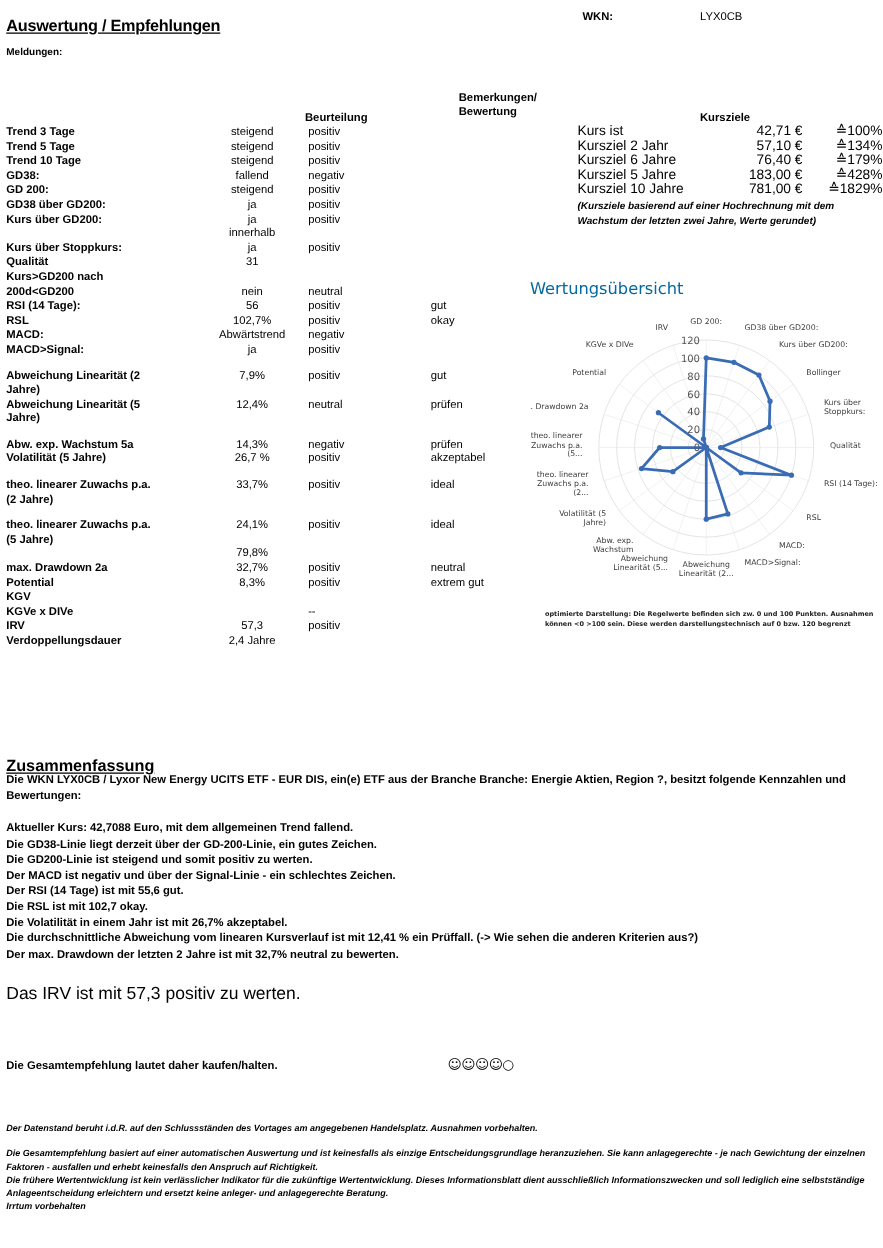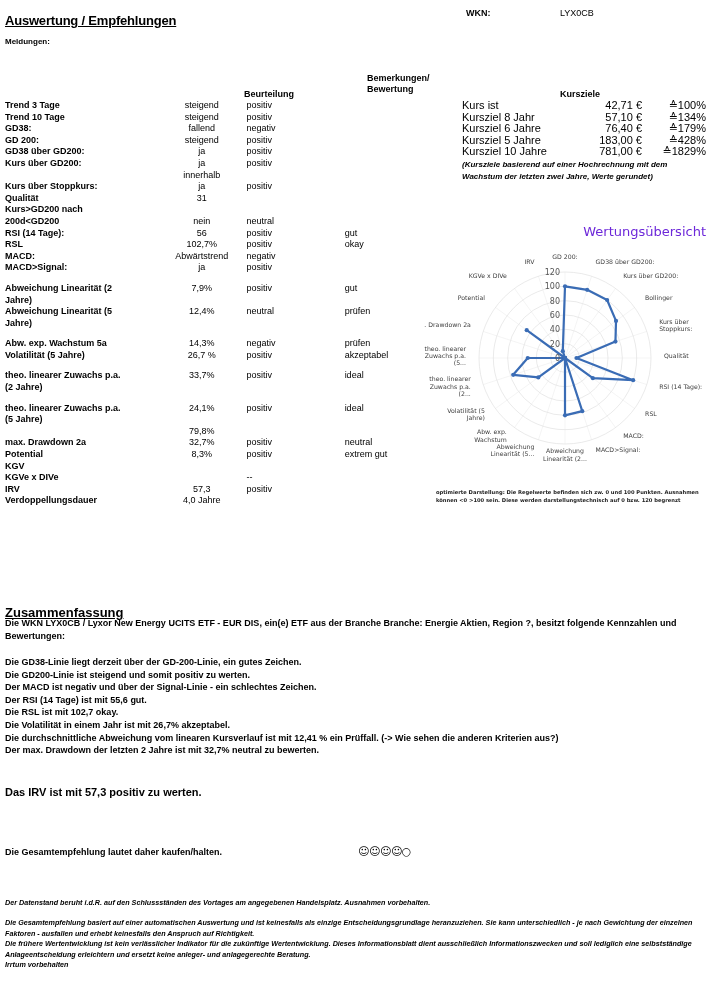--- a/index.html
+++ b/index.html
@@ -77,21 +77,21 @@
     line-height: 12px;
   }
 
   
   .chart-wrap {
     position: absolute; left: 424px; top: 224px;
     width: 282px; height: 290px;
   }
   .chart-title {
     position: absolute; left: 0; top: 0; width: 282px;
-    text-align: right; font-size: 13px; color: #6d28d9;
+    text-align: left; font-size: 13px; color: #0369a1;
     font-family: "DejaVu Sans", sans-serif;
   }
   .chart-svg { position: absolute; left: 0; top: 22px; }
   .chart-foot {
     position: absolute; left: 12px; top: 265px; width: 270px;
     font-size: 5.2px; color: #222222; line-height: 7.5px; font-weight: bold;
     font-family: "DejaVu Sans", sans-serif;
   }
   text.axis-label {
     font-family: "DejaVu Sans", sans-serif;
@@ -110,21 +110,21 @@
   .summary-intro {
     position: absolute; left: 5px; top: 617px; width: 690px;
     font-size: 9px; font-weight: bold; line-height: 12.5px;
   }
   .summary-lines {
     position: absolute; left: 5px; top: 656px; width: 700px;
     font-size: 9px; font-weight: bold; line-height: 12.6px;
   }
   .summary-irv {
     position: absolute; left: 5px; top: 786px;
-    font-size: 11px; font-weight: bold;
+    font-size: 14px; font-weight: normal;
   }
 
   
   .reco-text {
     position: absolute; left: 5px; top: 847px;
     font-size: 9px; font-weight: bold;
   }
   .reco-smileys {
     position: absolute; left: 358px; top: 845px;
     font-size: 11px; letter-spacing: -0.5px;
@@ -156,20 +156,26 @@
 <div class="metrics">
   <table>
       <tbody id="metrics-body">
         <tr>
           <td class="m-name">Trend 3 Tage</td>
           <td class="m-val">steigend</td>
           <td class="m-beur">positiv</td>
           <td class="m-bem"></td>
         </tr>
         <tr>
+          <td class="m-name">Trend 5 Tage</td>
+          <td class="m-val">steigend</td>
+          <td class="m-beur">positiv</td>
+          <td class="m-bem"></td>
+        </tr>
+        <tr>
           <td class="m-name">Trend 10 Tage</td>
           <td class="m-val">steigend</td>
           <td class="m-beur">positiv</td>
           <td class="m-bem"></td>
         </tr>
         <tr>
           <td class="m-name">GD38:</td>
           <td class="m-val">fallend</td>
           <td class="m-beur">negativ</td>
           <td class="m-bem"></td>
@@ -329,38 +335,38 @@
           <td class="m-bem"></td>
         </tr>
         <tr>
           <td class="m-name">IRV</td>
           <td class="m-val">57,3</td>
           <td class="m-beur">positiv</td>
           <td class="m-bem"></td>
         </tr>
         <tr>
           <td class="m-name">Verdoppellungsdauer</td>
-          <td class="m-val">4,0  Jahre</td>
+          <td class="m-val">2,4  Jahre</td>
           <td class="m-beur"></td>
           <td class="m-bem"></td>
         </tr>
       </tbody>
     </table>
 </div>
 
 <div class="kursziele">
   <table>
       <tbody id="kursziele-body">
         <tr>
           <td class="kz-label">Kurs ist</td>
           <td class="kz-price">42,71 €</td>
           <td class="kz-pct">≙100%</td>
         </tr>
         <tr>
-          <td class="kz-label">Kursziel 8 Jahr</td>
+          <td class="kz-label">Kursziel 2 Jahr</td>
           <td class="kz-price">57,10 €</td>
           <td class="kz-pct">≙134%</td>
         </tr>
         <tr>
           <td class="kz-label">Kursziel 6 Jahre</td>
           <td class="kz-price">76,40 €</td>
           <td class="kz-pct">≙179%</td>
         </tr>
         <tr>
           <td class="kz-label">Kursziel 5 Jahre</td>
@@ -454,32 +460,33 @@
       <text x="60.90731755688019" y="53.80926002304517" text-anchor="end" class="axis-label"><tspan x="60.90731755688019" dy="0">Potential</tspan></text>
       <text x="82.80926002304514" y="31.907317556880216" text-anchor="end" class="axis-label"><tspan x="82.80926002304514" dy="0">KGVe x DIVe</tspan></text>
       <text x="110.40731755688019" y="17.845404886779804" text-anchor="end" class="axis-label"><tspan x="110.40731755688019" dy="0">IRV</tspan></text>
     </svg>
   <div class="chart-foot">optimierte Darstellung: Die Regelwerte befinden sich zw. 0 und 100 Punkten. Ausnahmen können &lt;0 &gt;100 sein. Diese werden darstellungstechnisch auf 0 bzw. 120 begrenzt</div>
 </div>
 
 <div class="summary-title">Zusammenfassung</div>
 <div class="summary-intro">Die WKN LYX0CB / Lyxor New Energy UCITS ETF - EUR DIS, ein(e) ETF aus der Branche Branche: Energie Aktien, Region ?, besitzt folgende Kennzahlen und Bewertungen:</div>
 <div class="summary-lines" id="summary-lines">
+    <div>Aktueller Kurs: 42,7088 Euro, mit dem allgemeinen Trend fallend.</div>
     <div>Die GD38-Linie liegt derzeit über der GD-200-Linie, ein gutes Zeichen.</div>
     <div>Die GD200-Linie ist steigend und somit positiv zu werten.</div>
     <div>Der MACD ist negativ und über der Signal-Linie - ein schlechtes Zeichen.</div>
     <div>Der RSI (14 Tage) ist mit 55,6 gut.</div>
     <div>Die RSL ist mit 102,7 okay.</div>
     <div>Die Volatilität in einem Jahr ist mit 26,7% akzeptabel.</div>
     <div>Die durchschnittliche Abweichung vom linearen Kursverlauf ist mit 12,41 % ein Prüffall. (-&gt; Wie sehen die anderen Kriterien aus?)</div>
     <div>Der max. Drawdown der letzten 2 Jahre ist mit  32,7% neutral zu bewerten.</div>
   </div>
 <div class="summary-irv">Das IRV ist mit 57,3 positiv zu werten.</div>
 
 <div class="reco-text">Die Gesamtempfehlung lautet daher kaufen/halten.</div>
 <div class="reco-smileys">☺☺☺☺○</div>
 
 <div class="disc disc-1">Der Datenstand beruht i.d.R. auf den Schlussständen des Vortages am angegebenen Handelsplatz. Ausnahmen vorbehalten.</div>
 <div class="disc disc-2" id="disc-block">
-    <div>Die Gesamtempfehlung basiert auf einer automatischen Auswertung und ist keinesfalls als einzige Entscheidungsgrundlage heranzuziehen. Sie kann unterschiedlich - je nach Gewichtung der einzelnen Faktoren - ausfallen und erhebt keinesfalls den Anspruch auf Richtigkeit.</div>
+    <div>Die Gesamtempfehlung basiert auf einer automatischen Auswertung und ist keinesfalls als einzige Entscheidungsgrundlage heranzuziehen. Sie kann anlagegerechte - je nach Gewichtung der einzelnen Faktoren - ausfallen und erhebt keinesfalls den Anspruch auf Richtigkeit.</div>
     <div>Die frühere Wertentwicklung ist kein verlässlicher Indikator für die zukünftige Wertentwicklung. Dieses Informationsblatt dient ausschließlich Informationszwecken und soll lediglich eine selbstständige Anlageentscheidung erleichtern und ersetzt keine anleger- und anlagegerechte Beratung.</div>
     <div>Irrtum vorbehalten</div>
   </div>
 
 </body></html>

